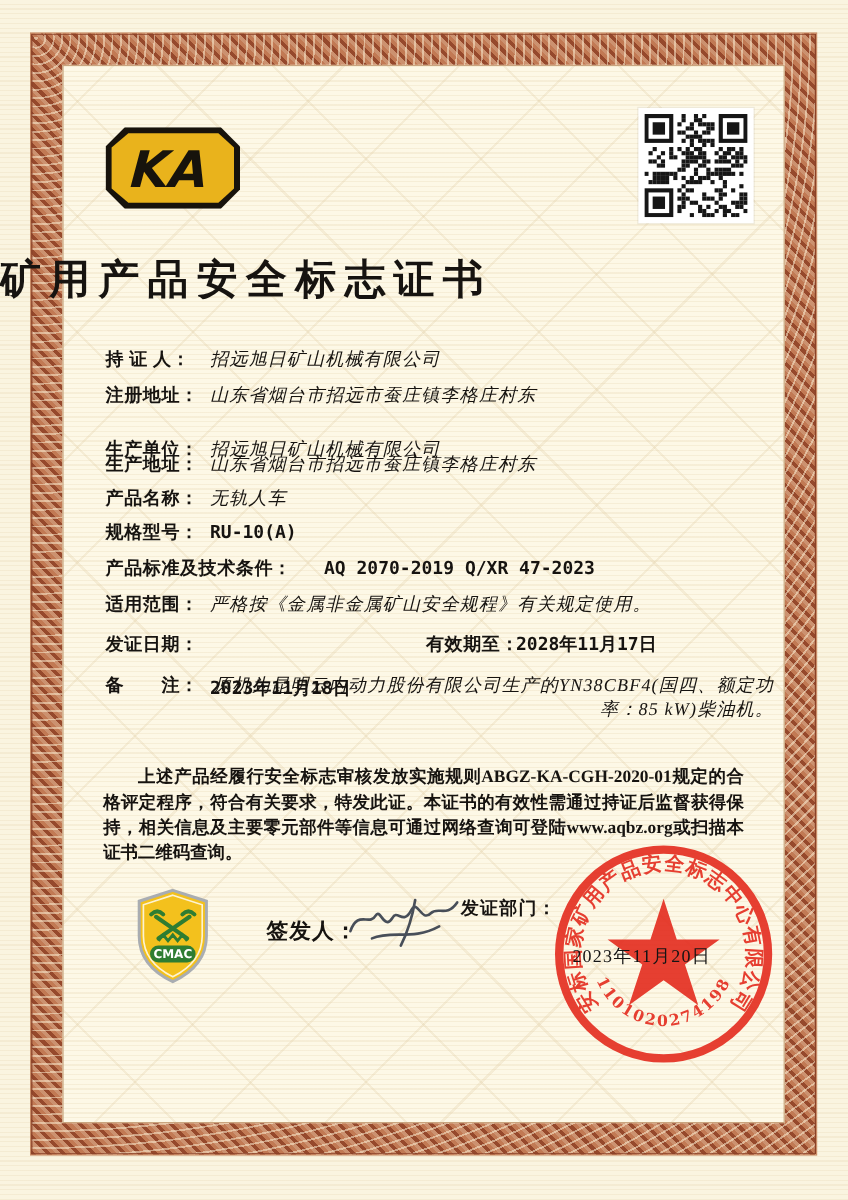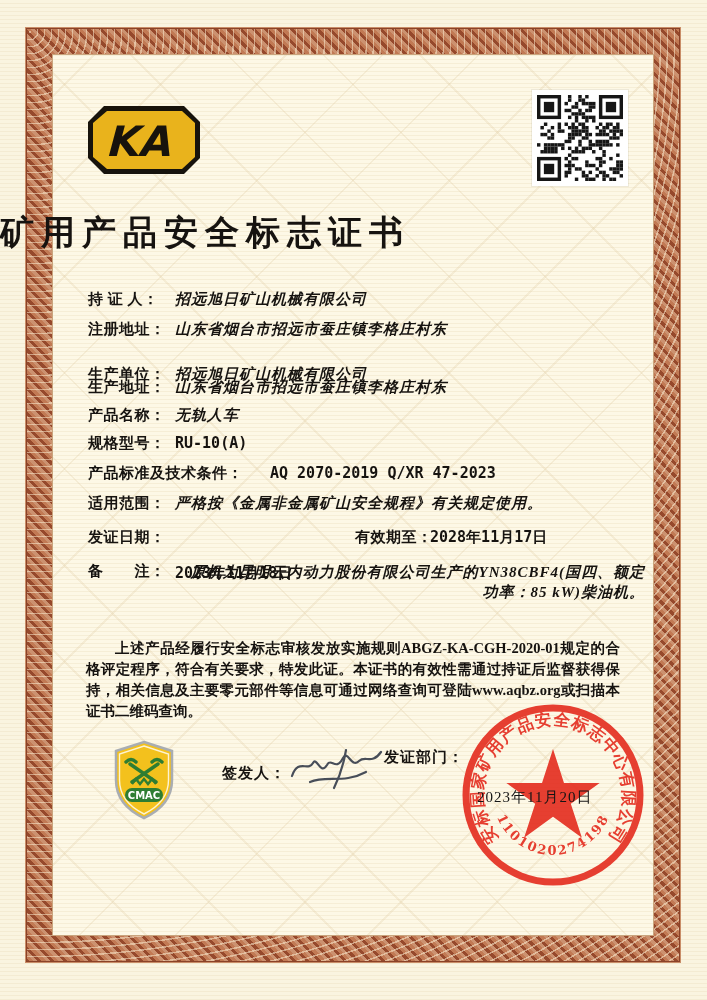--- a/index.html
+++ b/index.html
@@ -31,33 +31,33 @@
   .abs{position:absolute;}
   .cert-line{left:248px; top:134px; font-size:16px; letter-spacing:1px; white-space:nowrap;}
   .cert-line .num{font-family:"Liberation Serif","DejaVu Serif",serif; font-size:17px; letter-spacing:1px;}
   .doc-title{
     left:0; right:0; top:210px; 
     font-size:34px; font-weight:900; letter-spacing:7px; white-space:nowrap;
   }
   .row{position:absolute; left:88px; width:540px; height:22px; font-size:15px; white-space:nowrap;}
   .row .lbl{font-weight:600; letter-spacing:.5px;}
   .row .val{position:absolute; left:87px; top:0;}
-  .val-kai{font-style:italic; font-weight:700; letter-spacing:1px;}
+  .val-kai{font-style:italic; font-weight:400; letter-spacing:1px;}
   .val-num{font-family:"DejaVu Sans Mono","Liberation Mono",monospace; font-weight:700; letter-spacing:0;}
   .row7 .val{left:182px;}
   .dates .l2{position:absolute; left:267px; font-weight:600; letter-spacing:.5px;}
   .dates .v1{position:absolute; left:87px;margin-top:36px;}
   .dates .v2{position:absolute; left:342px;}
   .remark-val{position:absolute; left:87px; top:0; width:470px; white-space:normal; line-height:20px;text-align:right;}
   .statement{
     left:86px; top:638px; width:534px;
     font-size:14.5px; font-weight:700; line-height:21px;
     text-align:justify; text-indent:2em;
   }
-  .signer-label{left:222px; top:764px; font-size:15px; font-weight:600; letter-spacing:1px;}
+  .signer-label{left:222px; top:764px; font-size:18px; font-weight:600; letter-spacing:1px;}
   .issuer-label{left:384px; top:748px; font-size:15px; font-weight:600; letter-spacing:1px;}
   .seal-wrap{left:458px; top:700px; width:190px; height:190px;}
   .seal-date{left:477px; top:788px; font-size:15px; font-weight:500; letter-spacing:1px; color:#141414; z-index:5;}
   .qr-box{left:532px; top:90px; width:96px; height:96px; background:#ffffff; box-shadow:0 0 0 1px rgba(0,0,0,.06);}
   .qr-box svg{position:absolute; left:5px; top:5px;}
 </style>
 </head>
 <body>
 
 <div class="page">

